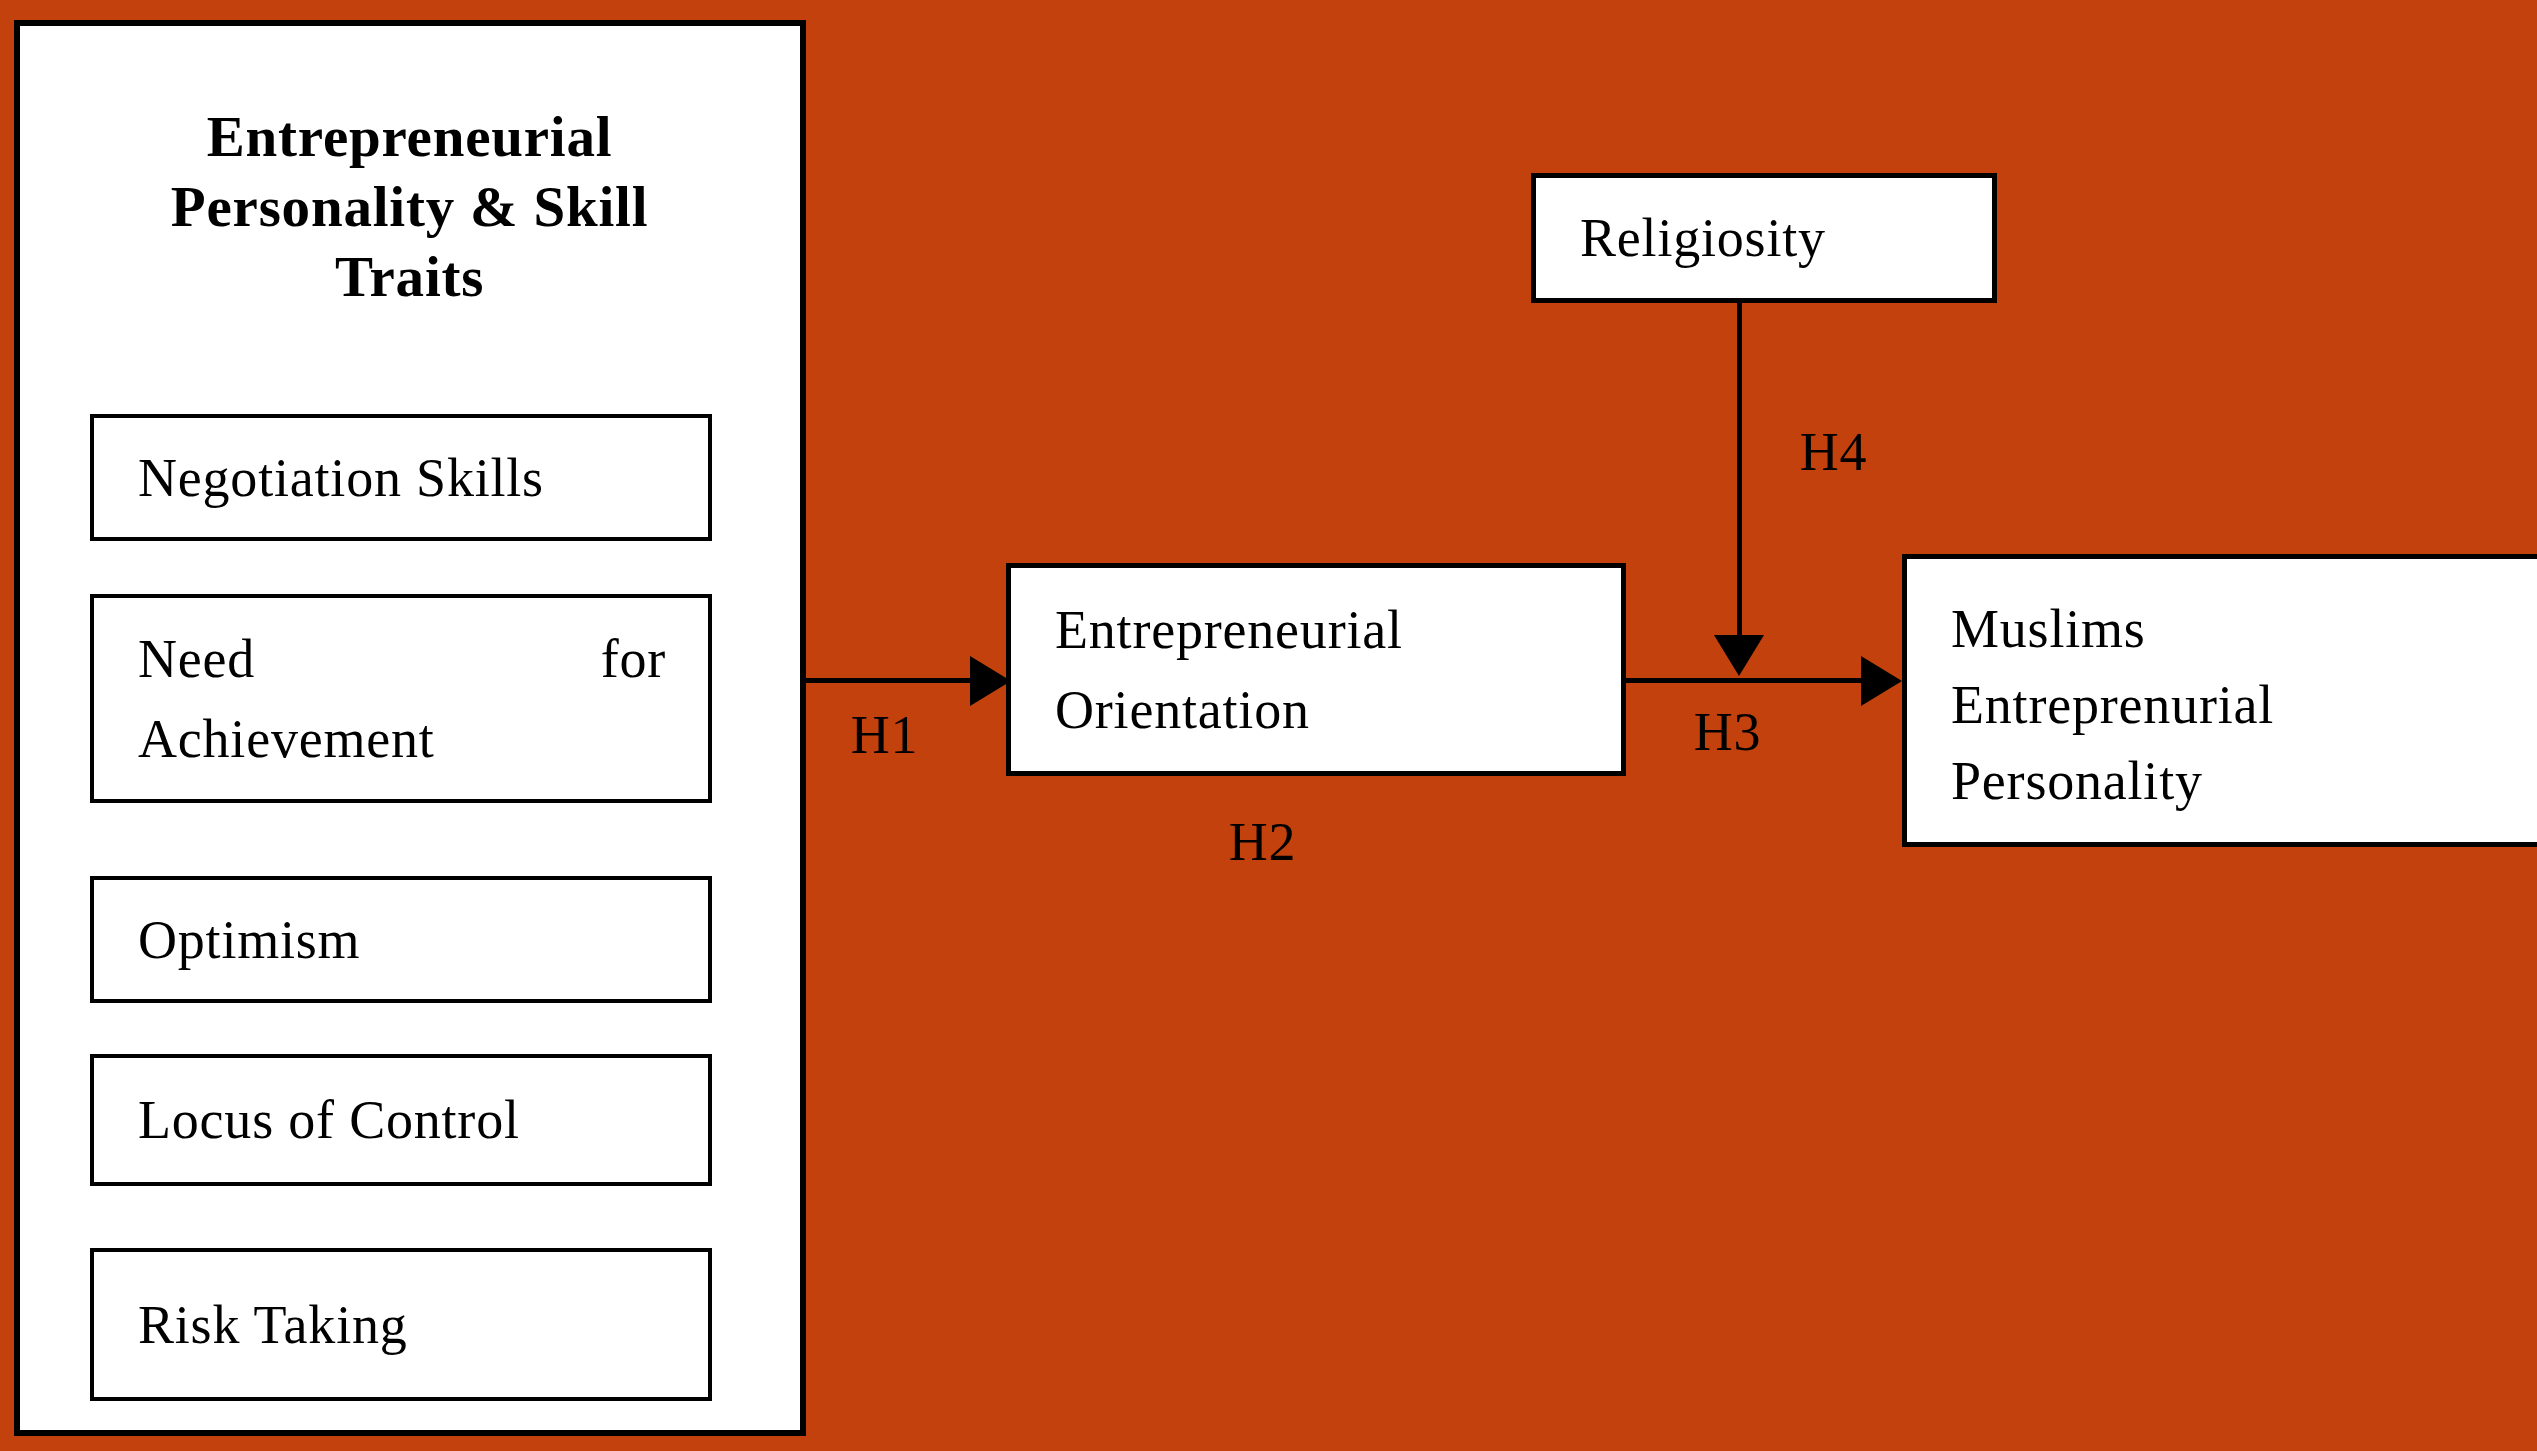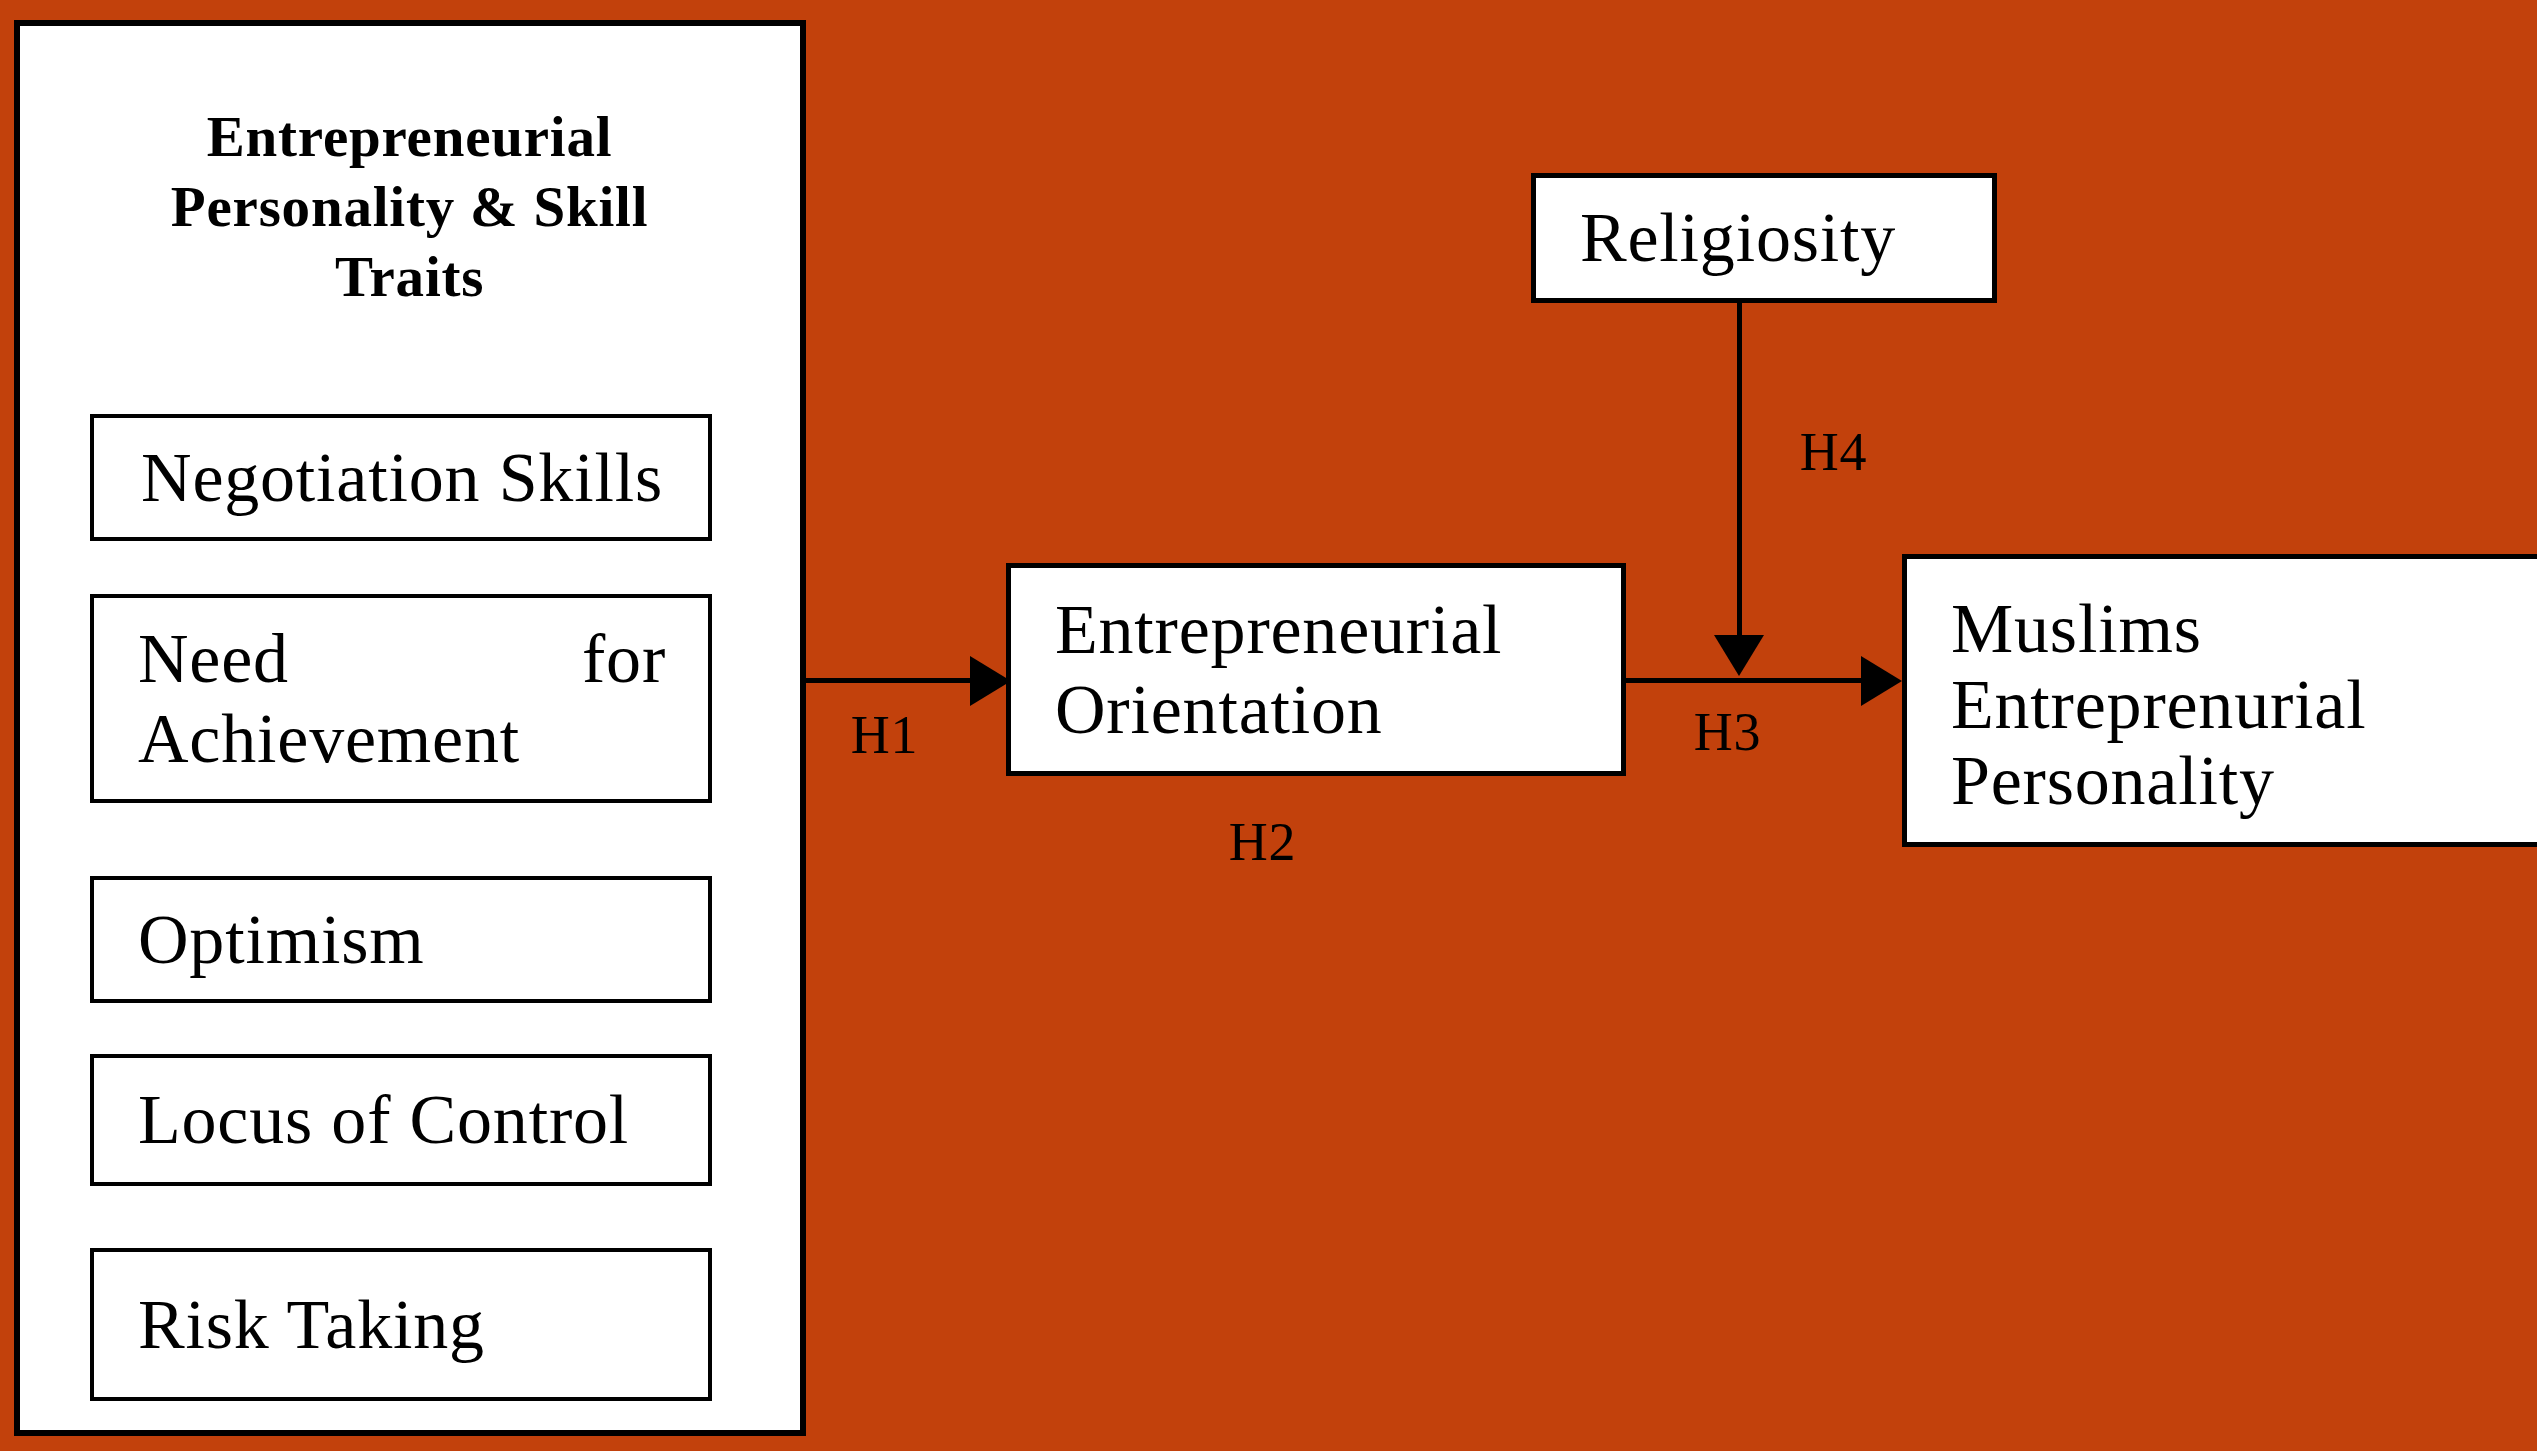--- a/index.html
+++ b/index.html
@@ -4,21 +4,21 @@
 <style>
   html,body{margin:0;padding:0;background:#ffffff;}
   .canvas{
     position:relative;width:2538px;height:1452px;background:#c2410c;
     font-family:"Liberation Serif", serif;color:#000;overflow:hidden;
   }
   .abs{position:absolute;box-sizing:border-box;}
   .box{border:5.3px solid #000;background:#ffffff;display:flex;flex-direction:column;justify-content:center;}
   .outer{border-width:6px;}
   .inner{border-width:4.5px;}
-  .label-text{font-size:70px;line-height:80px;letter-spacing:0.8px;white-space:nowrap;}
+  .label-text{font-size:54px;line-height:80px;letter-spacing:0.8px;white-space:nowrap;}
   .pad{padding-left:44px;padding-right:42px;}
   .title{
     text-align:center;font-weight:bold;font-size:57px;line-height:70px;letter-spacing:0.8px;
   }
   .hlabel{font-size:54px;line-height:70px;text-align:center;letter-spacing:0.8px;}
   .justify-row{display:flex;justify-content:space-between;}
   .hline{background:#000;height:4.5px;}
   .vline{background:#000;width:4.5px;}
   .head-right{width:0;height:0;border-top:25px solid transparent;border-bottom:25px solid transparent;border-left:41px solid #000;}
   .head-down{width:0;height:0;border-left:25px solid transparent;border-right:25px solid transparent;border-top:41px solid #000;}
@@ -30,21 +30,21 @@
 <div class="canvas">
 
   <div class="abs box outer" style="left:13.6px;top:20.4px;width:792px;height:1416px;justify-content:flex-start;">
     <div class="abs title" style="left:0;top:76px;width:780px;">
       <span style="display:block;">Entrepreneurial</span>
       <span style="display:block;">Personality &amp; Skill</span>
       <span style="display:block;">Traits</span>
     </div>
   </div>
 
-  <div class="abs box inner label-text pad" style="left:90px;top:414px;width:622px;height:127px;text-align:center;">
+  <div class="abs box inner label-text pad" style="left:90px;top:414px;width:622px;height:127px;">
     <span>Negotiation Skills</span>
   </div>
 
   <div class="abs box inner label-text pad" style="left:90px;top:876px;width:622px;height:127px;">
     <span>Optimism</span>
   </div>
 
   <div class="abs box inner label-text pad" style="left:90px;top:594px;width:622px;height:209px;">
     <span class="justify-row">
       <span>Need</span>

